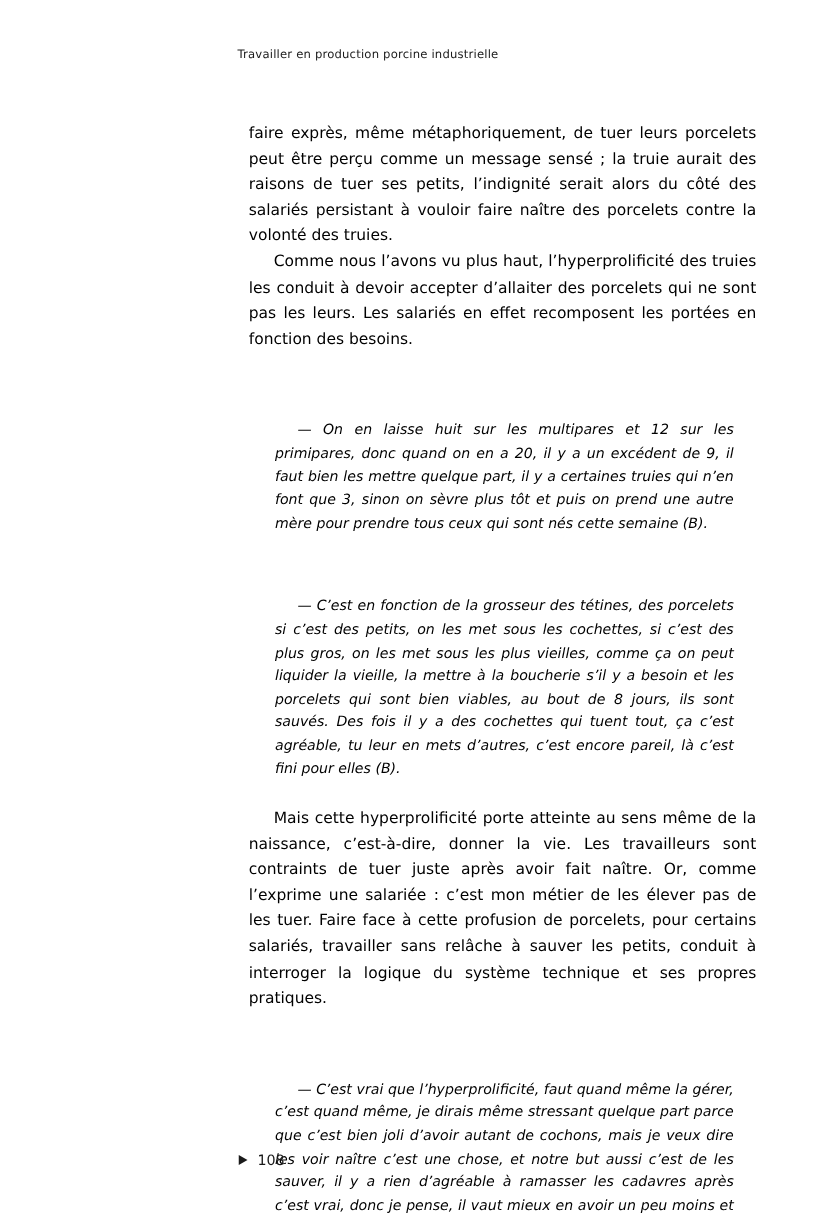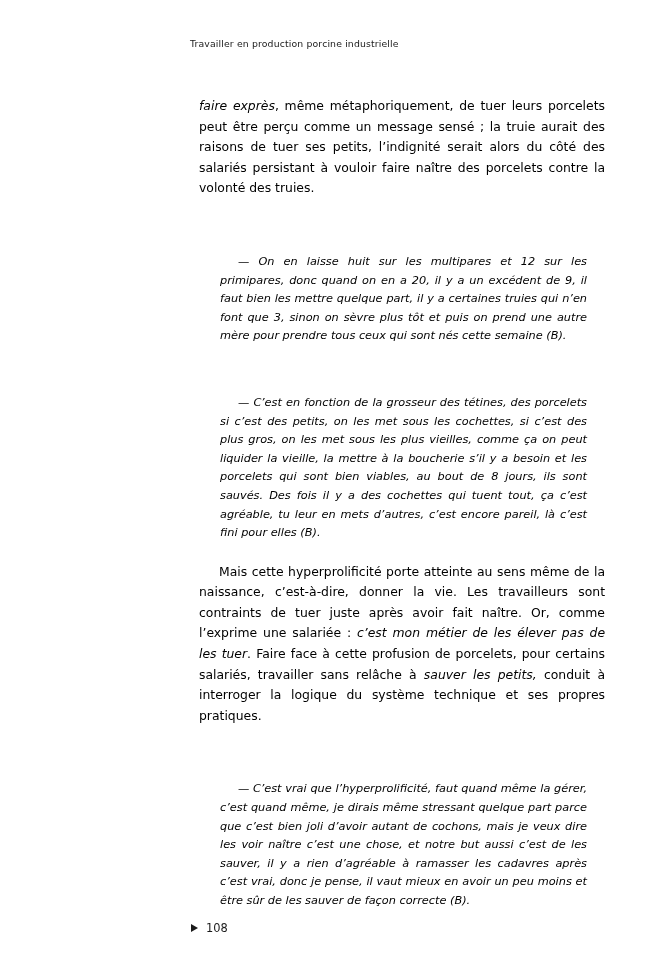--- a/index.html
+++ b/index.html
@@ -77,33 +77,34 @@
     gap: 8px;
   }
   .folio .tri {
     width: 0;
     height: 0;
     border-left: 7px solid #1a1a1a;
     border-top: 4.5px solid transparent;
     border-bottom: 4.5px solid transparent;
     display: inline-block;
   }
-  .em { font-style: italic; }
+  .em { }
 </style>
 </head>
 <body>
 
 <div class="page">
 
   <div class="running-head">Travailler en production porcine industrielle</div>
 
   <div class="column">
 
     <p class="body"><span class="em">faire exprès</span><span>, même métaphoriquement, de tuer leurs porcelets peut être perçu comme un message sensé ; la truie aurait des raisons de tuer ses petits, l’indignité serait alors du côté des salariés persistant à vouloir faire naître des porcelets contre la volonté des truies.</span></p>
 
+    <p class="body indent">Comme nous l’avons vu plus haut, l’hyperprolificité des truies les conduit à devoir accepter d’allaiter des porcelets qui ne sont pas les leurs. Les salariés en effet recomposent les portées en fonction des besoins.</p>
 
     <div class="gap-md"></div>
 
     <p class="quote first-line">— On en laisse huit sur les multipares et 12 sur les primipares, donc quand on en a 20, il y a un excédent de 9, il faut bien les mettre quelque part, il y a certaines truies qui n’en font que 3, sinon on sèvre plus tôt et puis on prend une autre mère pour prendre tous ceux qui sont nés cette semaine (B).</p>
 
     <div class="gap-sm"></div>
 
     <p class="quote first-line">— C’est en fonction de la grosseur des tétines, des porcelets si c’est des petits, on les met sous les cochettes, si c’est des plus gros, on les met sous les plus vieilles, comme ça on peut liquider la vieille, la mettre à la boucherie s’il y a besoin et les porcelets qui sont bien viables, au bout de 8 jours, ils sont sauvés. Des fois il y a des cochettes qui tuent tout, ça c’est agréable, tu leur en mets d’autres, c’est encore pareil, là c’est fini pour elles (B).</p>
 
     <div class="gap-lg"></div>

